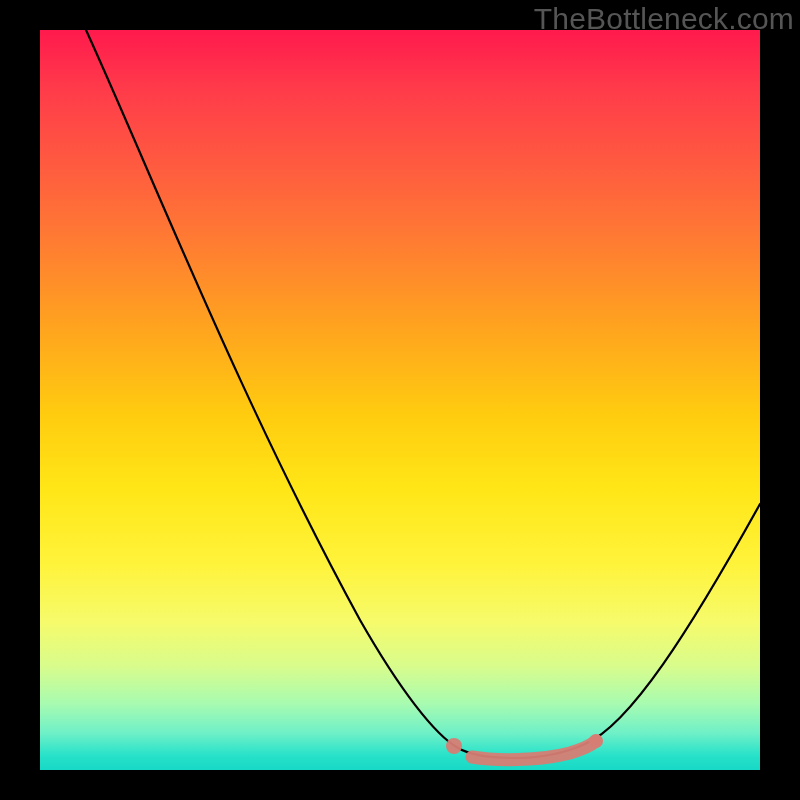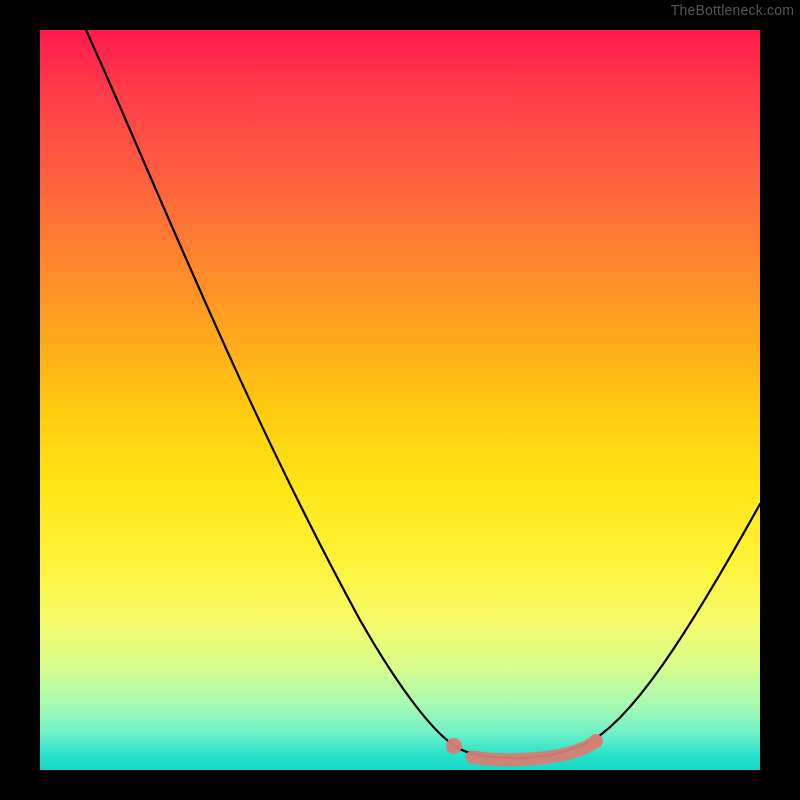--- a/index.html
+++ b/index.html
@@ -15,21 +15,21 @@
     position: relative;
     width: 800px;
     height: 800px;
     background: #000;
   }
   .watermark {
     position: absolute;
     top: 2px;
     right: 6px;
     color: #555;
-    font-size: 14px;
+    font-size: 30px;
     font-weight: 500;
     letter-spacing: 0.2px;
     z-index: 10;
   }
   .plot {
     position: absolute;
     left: 40px;
     top: 30px;
     width: 720px;
     height: 740px;

